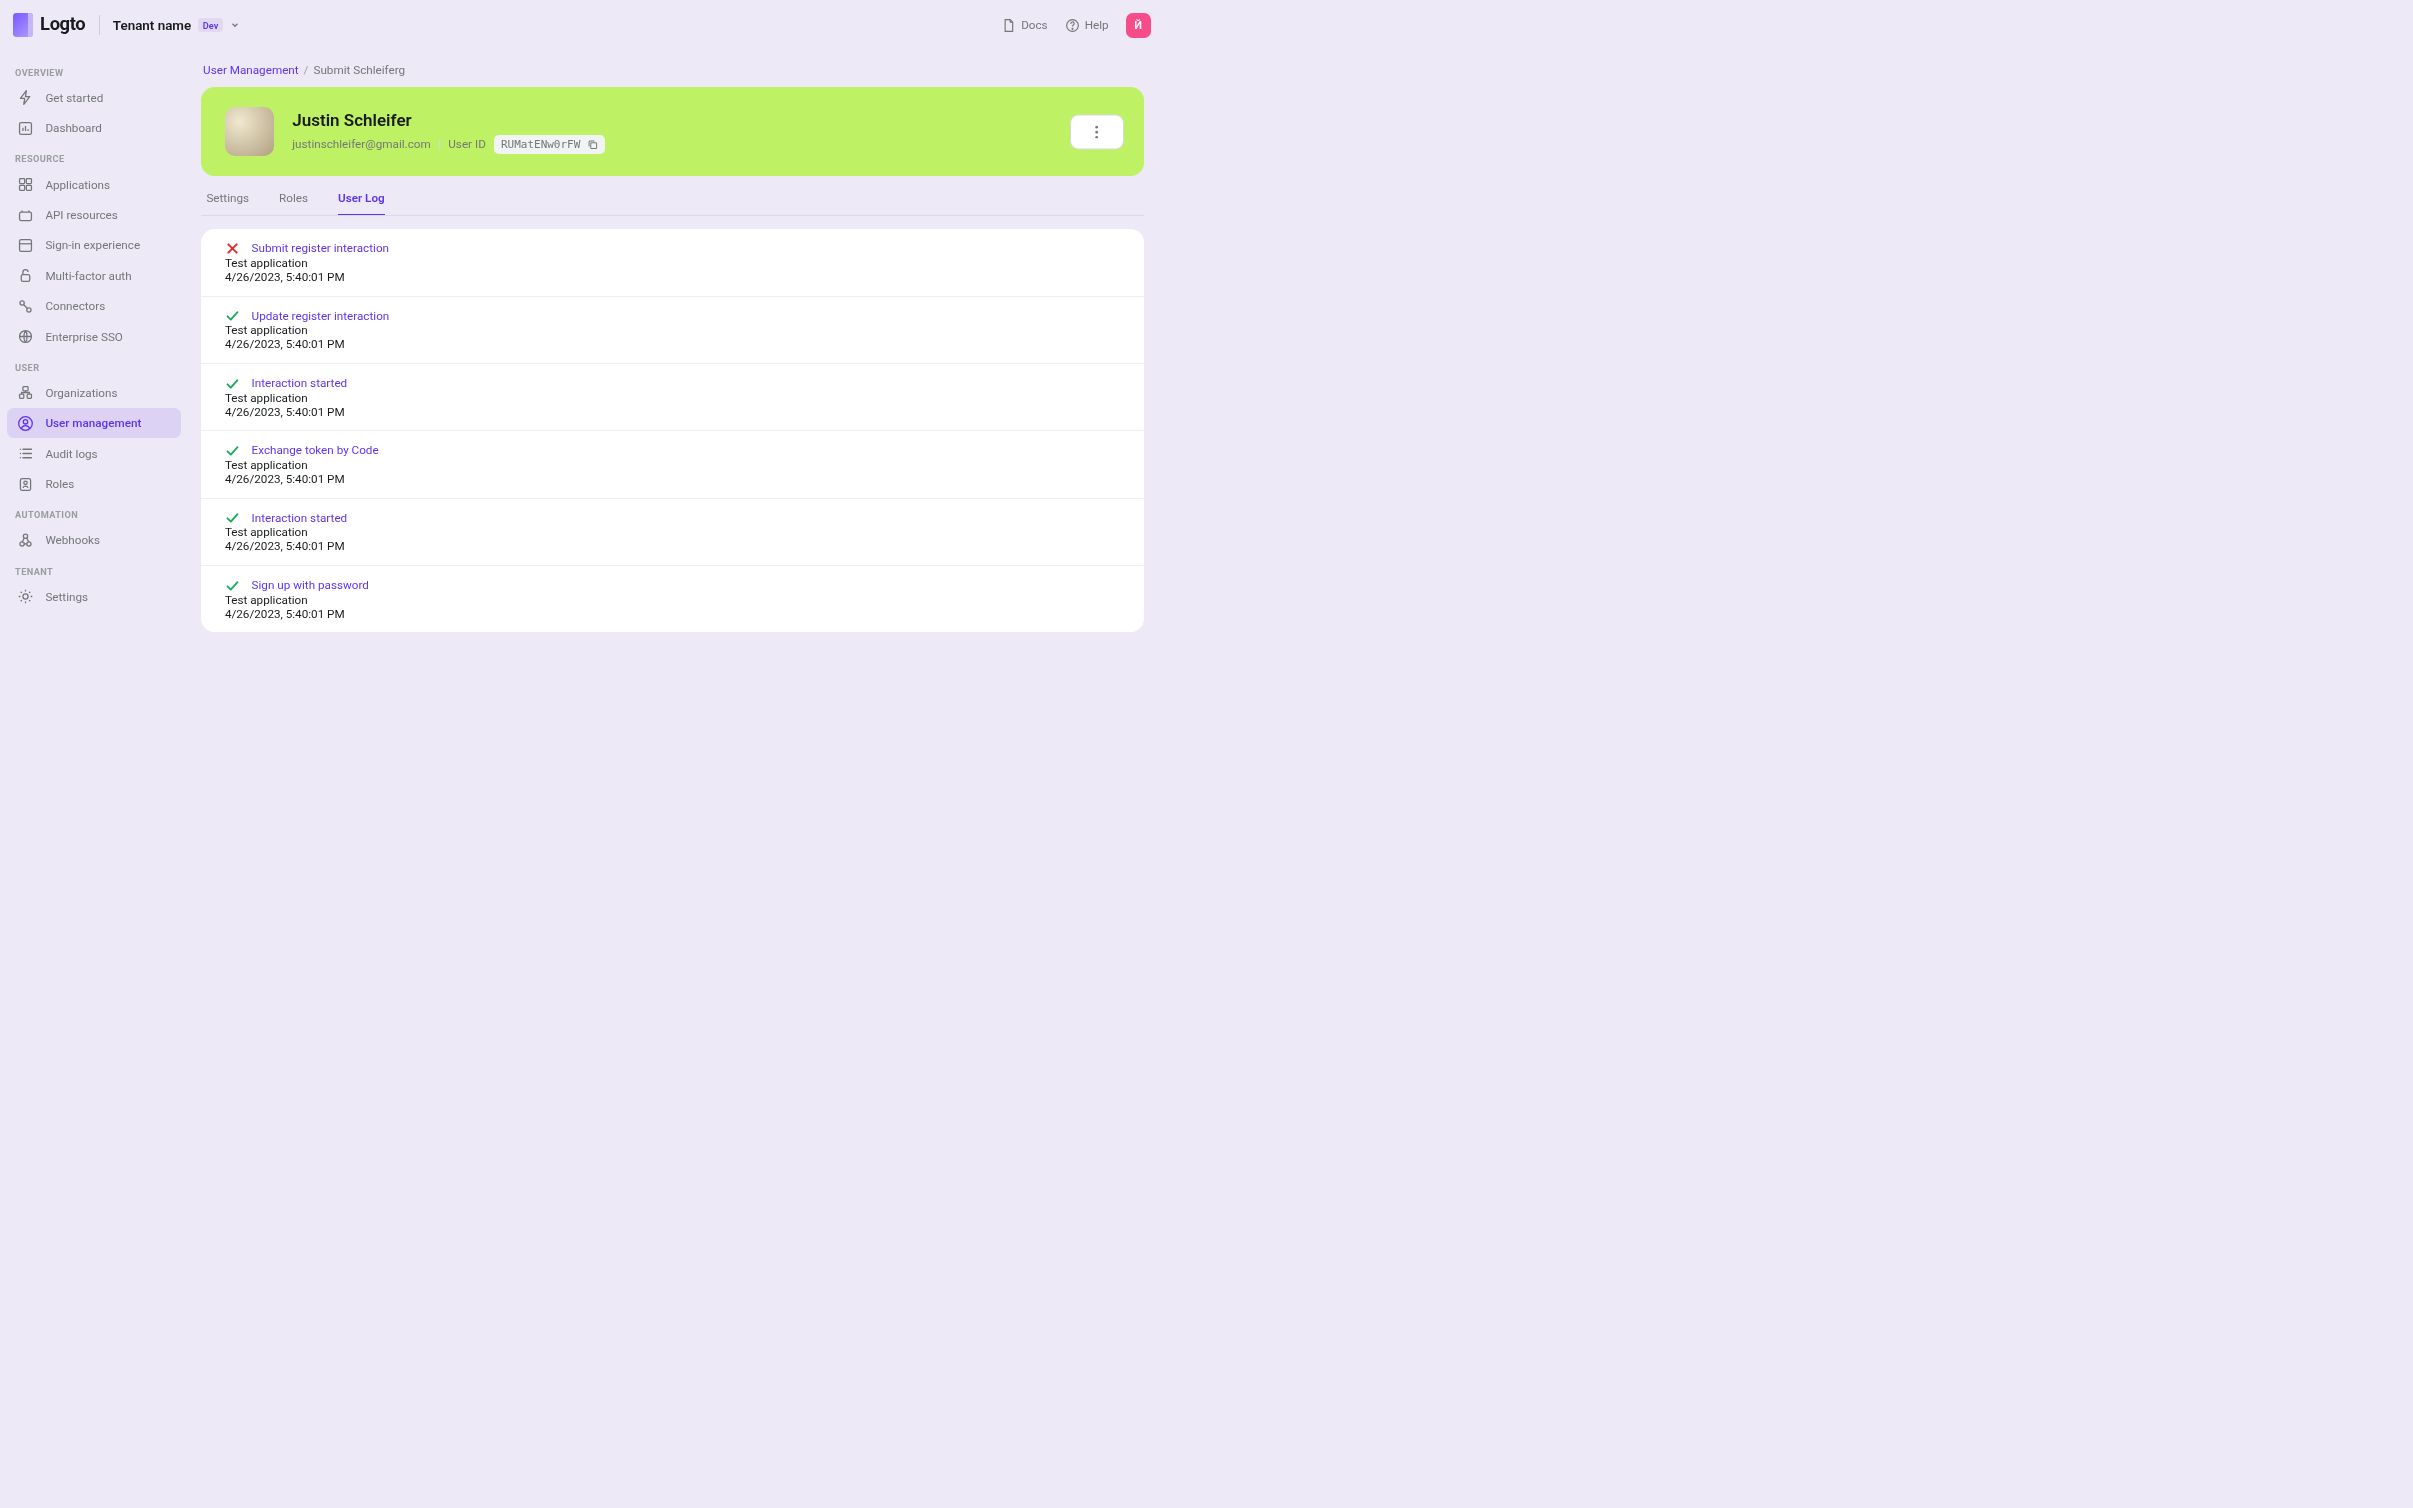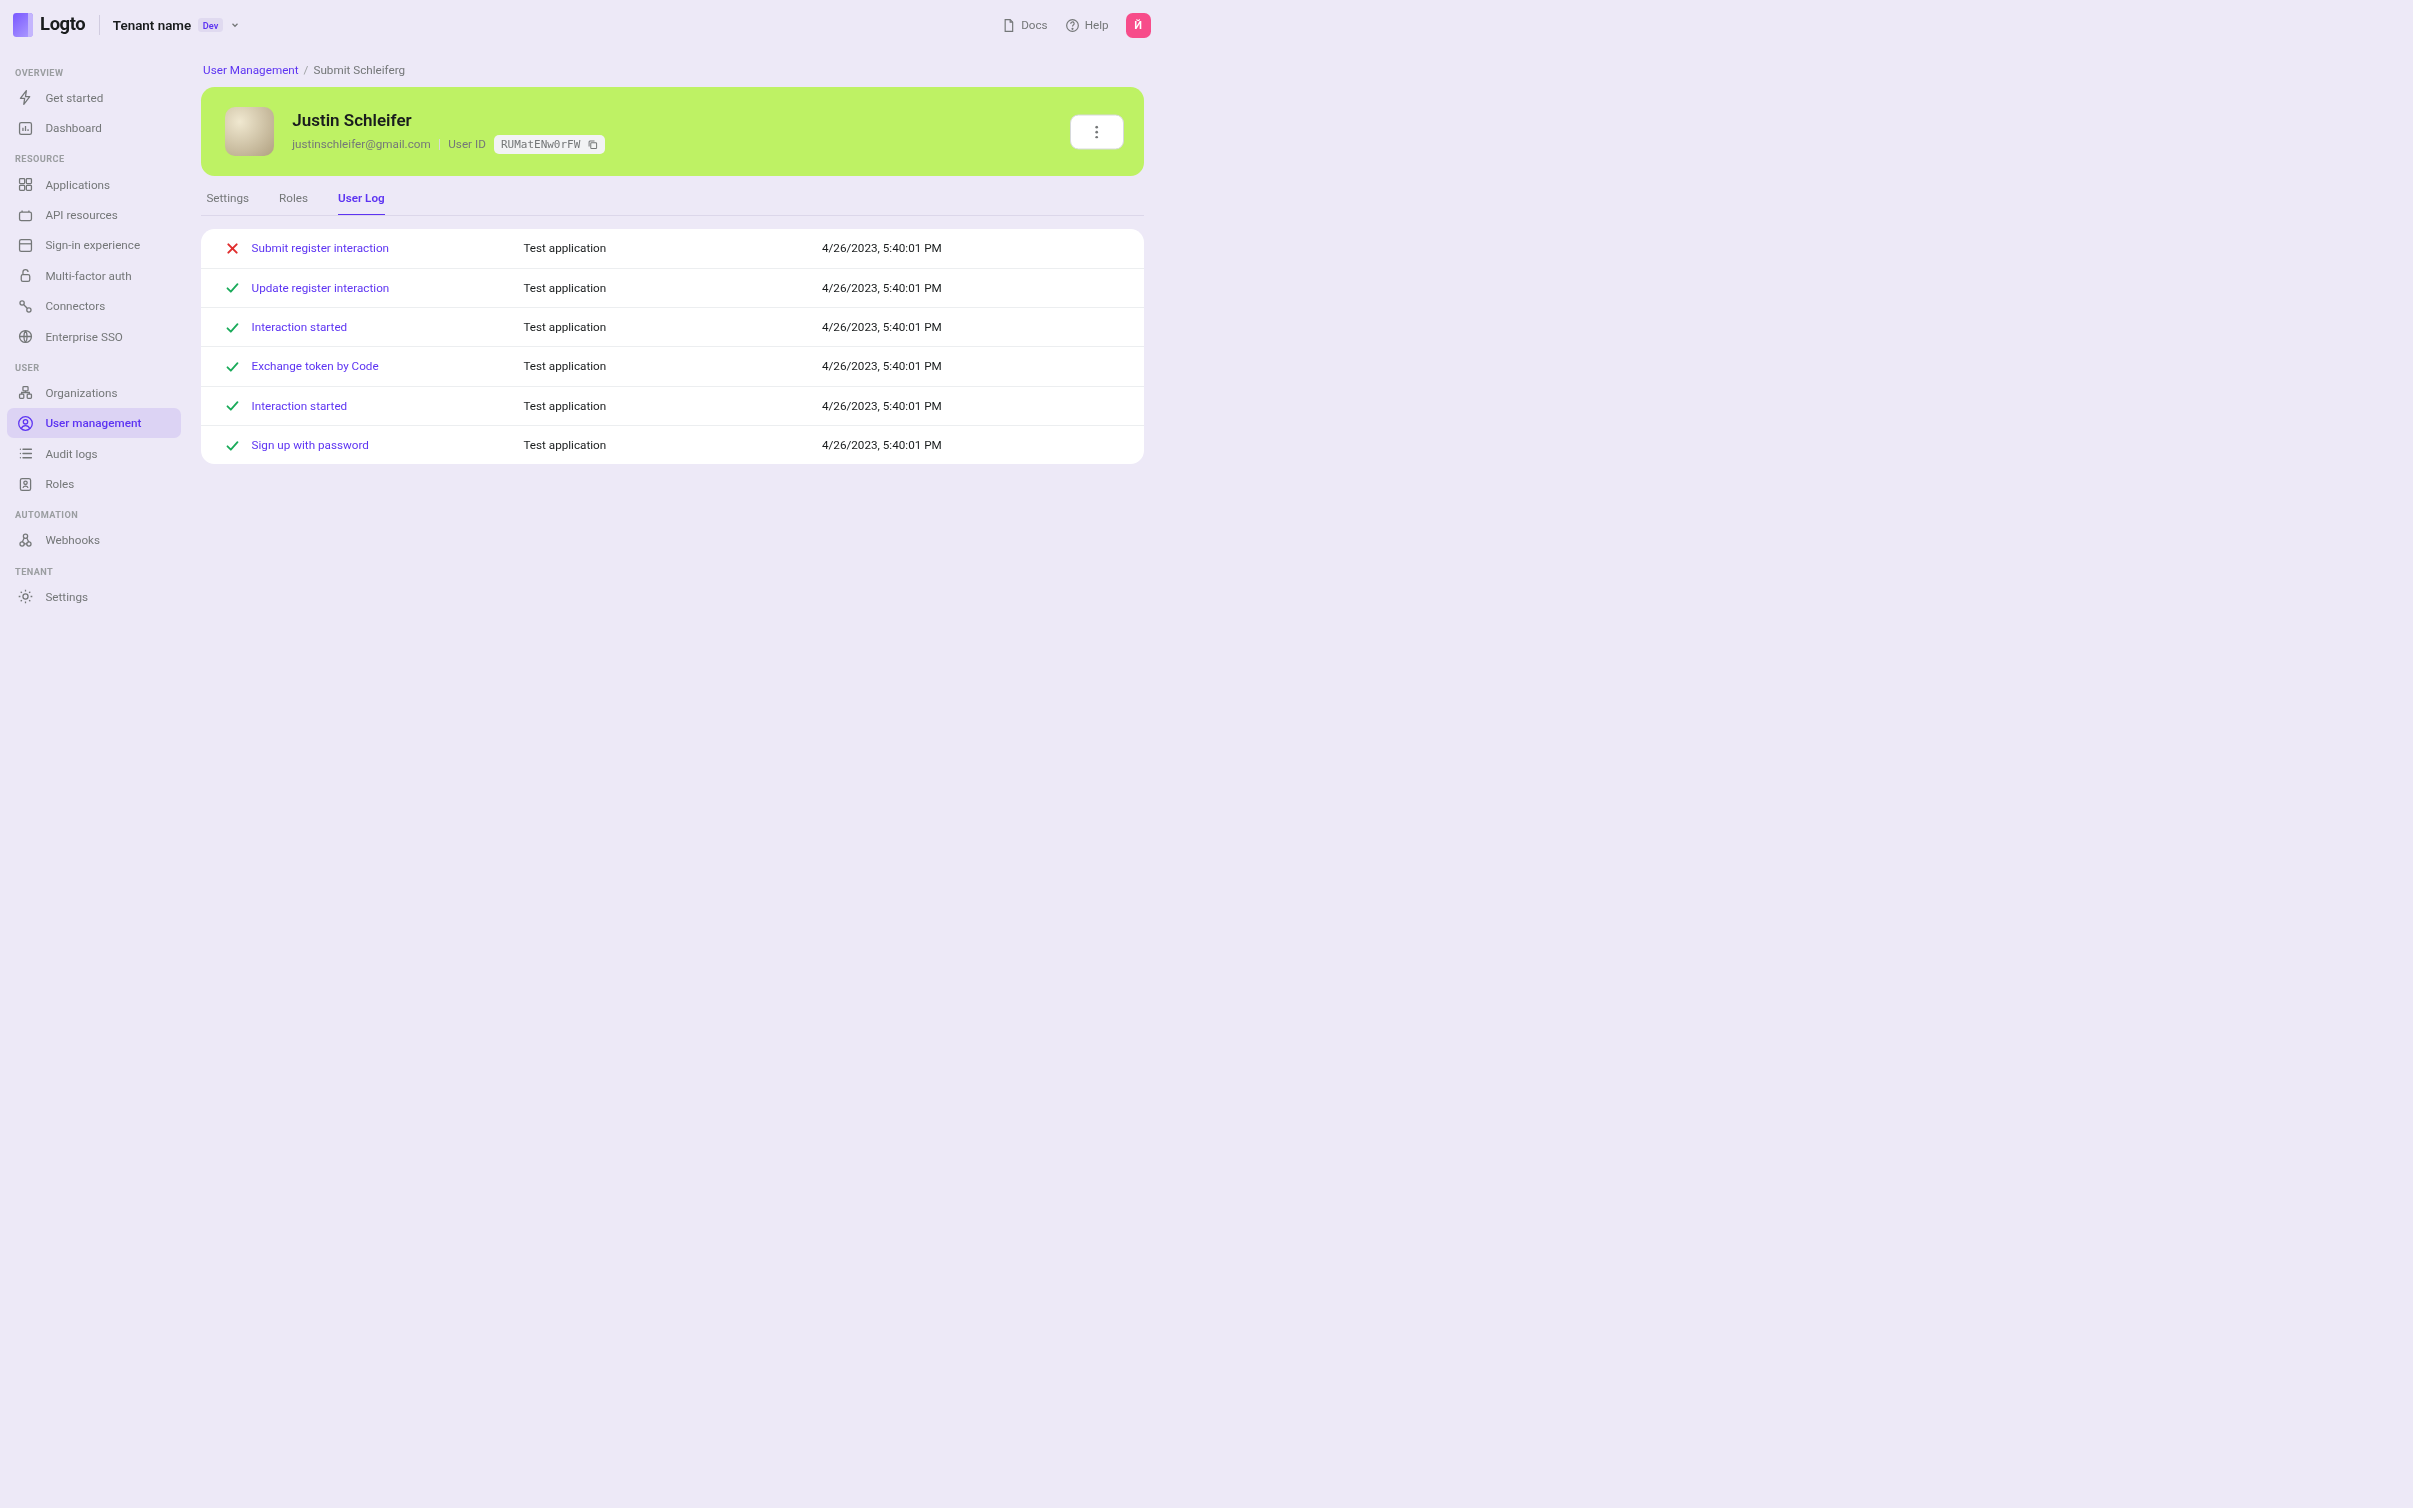--- a/index.html
+++ b/index.html
@@ -112,21 +112,21 @@
   min-width:168px; background:#fff; font-size:11.7px; color:#747778;
   cursor:pointer; gap:15px;
 }
 .table{ width:100%; }
 .thead{
   display:grid; grid-template-columns: 1fr 1fr 1fr;
   padding:11.7px 23.5px; border-top:0.8px solid #eceef0;border-bottom:0.8px solid #eceef0;
   color:#191c1d; font-weight:600; font-size:11.7px;
 }
 .trow{
-  display:grid; grid-template-columns: 1fr 1fr 1fr;
+  display:grid; grid-template-columns: 1fr;
   padding:11.7px 23.5px; border-bottom:0.8px solid #eceef0; align-items:center;
 }
 .trow:last-child{ border-bottom:none;}
 .event-cell{ display:flex; align-items:center; gap:11.7px;}
 .status-icon{ width:15px; height:15px; flex-shrink:0;}
 .event-link{ color:#5d34f2; text-decoration:none; cursor:pointer;}
 .app-cell{ font-weight:400; color:#191c1d;}
 .time-cell{ color:#191c1d;}
 svg{ display:block;}
 </style>

